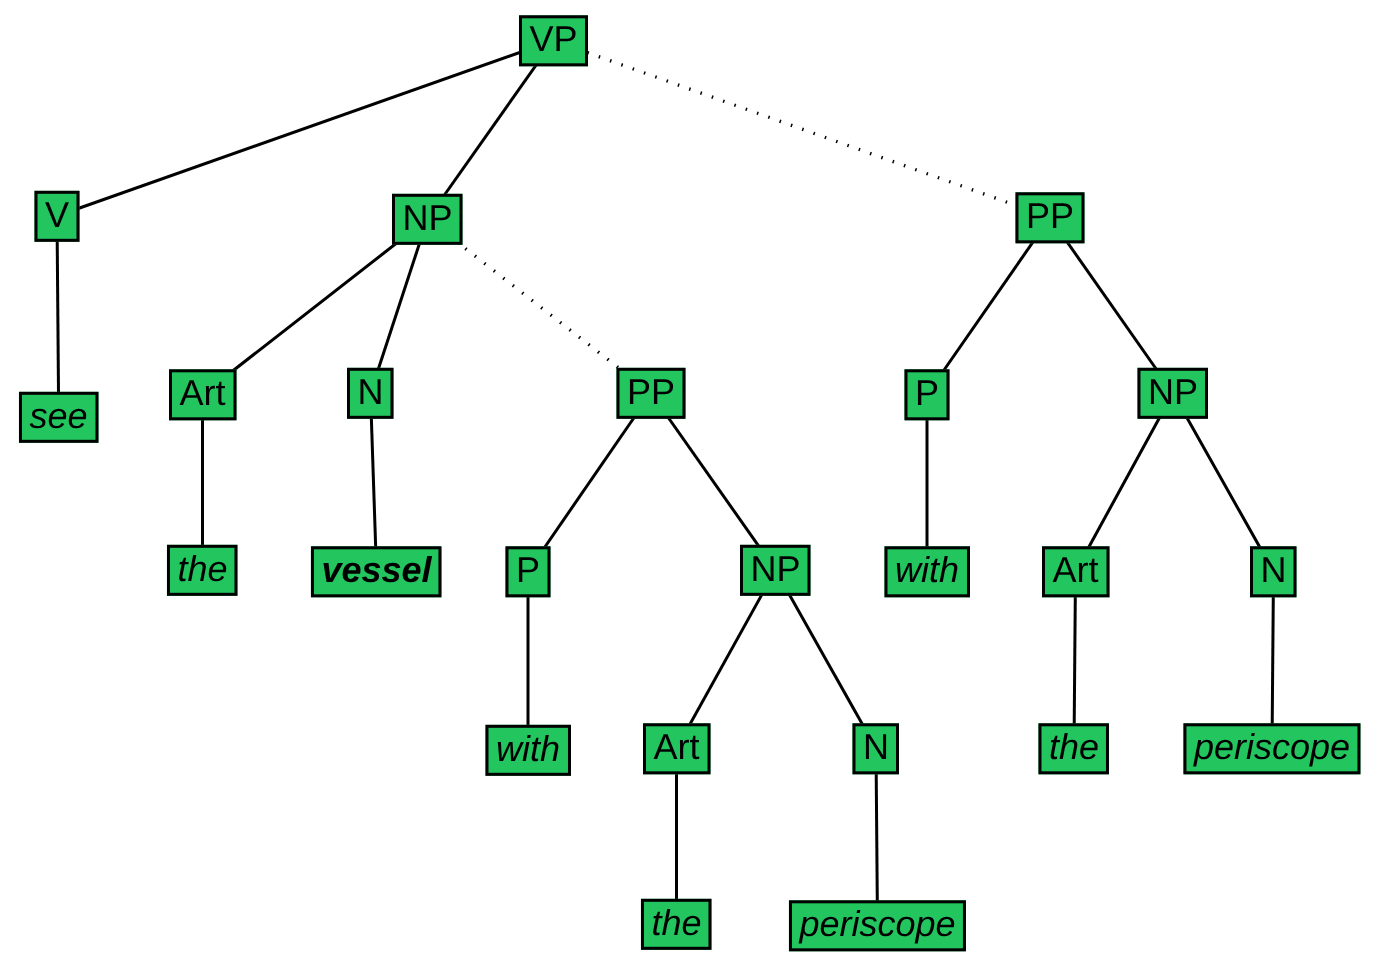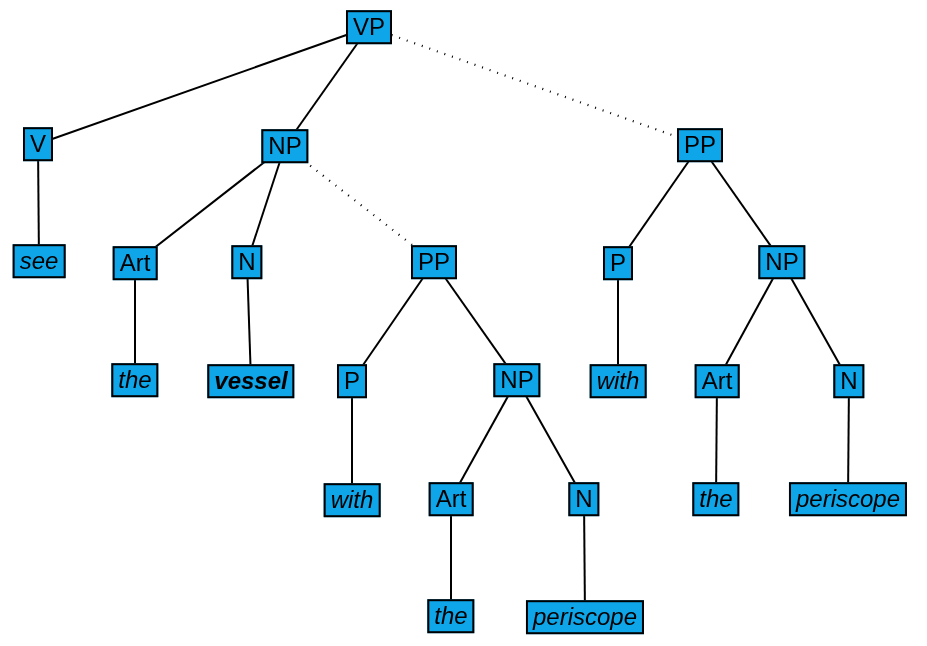--- a/index.html
+++ b/index.html
@@ -26,21 +26,21 @@
     position: absolute;
     left: 0;
     top: 0;
     width: 927px;
     height: 646px;
   }
   .node {
     position: absolute;
     transform: translate(-50%, -50%);
     border: 2px solid #000000;
-    background: #0ea5e9;
+    background: #22c55e;
     color: #000000;
     font-size: 24px;
     line-height: 1.15;
     padding: 1px 5px;
     white-space: nowrap;
     text-align: center;
   }
   .node.leaf {
     font-style: italic;
   }
@@ -72,21 +72,21 @@
       <line x1="782" y1="262" x2="717" y2="381" stroke="#000000" stroke-width="2"></line>
       <line x1="782" y1="262" x2="849" y2="381" stroke="#000000" stroke-width="2"></line>
       <line x1="717" y1="381" x2="716" y2="499" stroke="#000000" stroke-width="2"></line>
       <line x1="849" y1="381" x2="848" y2="499" stroke="#000000" stroke-width="2"></line>
     </svg>
   <div class="nodes-layer" id="nodes-layer">
       <div class="node" style="left: 369px; top: 27px;">VP</div>
       <div class="node" style="left: 38px; top: 144px;">V</div>
       <div class="node" style="left: 285px; top: 146px;">NP</div>
       <div class="node" style="left: 700px; top: 145px;">PP</div>
-      <div class="node leaf" style="left: 39px; top: 261px; text-align: center;">see</div>
+      <div class="node leaf" style="left: 39px; top: 278px; text-align: center;">see</div>
       <div class="node" style="left: 135px; top: 263px;">Art</div>
       <div class="node" style="left: 247px; top: 262px;">N</div>
       <div class="node" style="left: 434px; top: 262px;">PP</div>
       <div class="node" style="left: 618px; top: 263px;">P</div>
       <div class="node" style="left: 782px; top: 262px;">NP</div>
       <div class="node leaf" style="left: 135px; top: 380px;">the</div>
       <div class="node leaf" style="left: 251px; top: 381px; font-weight: bold;">vessel</div>
       <div class="node" style="left: 352px; top: 381px;">P</div>
       <div class="node" style="left: 517px; top: 380px;">NP</div>
       <div class="node leaf" style="left: 618px; top: 381px;">with</div>

